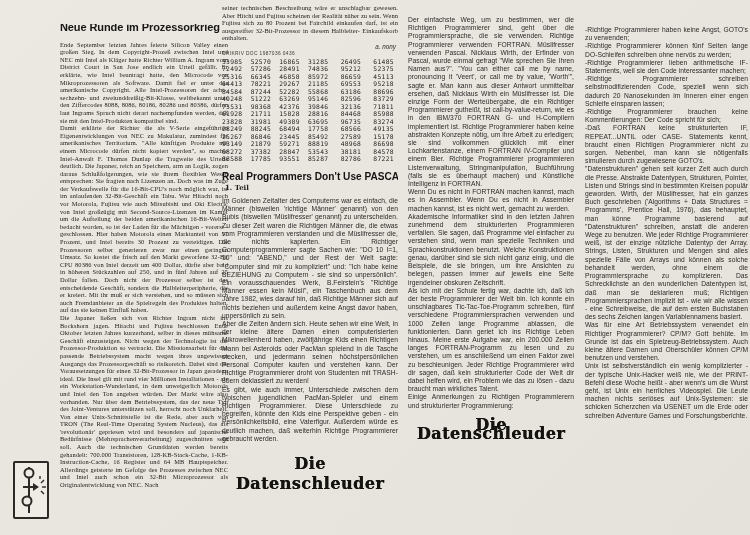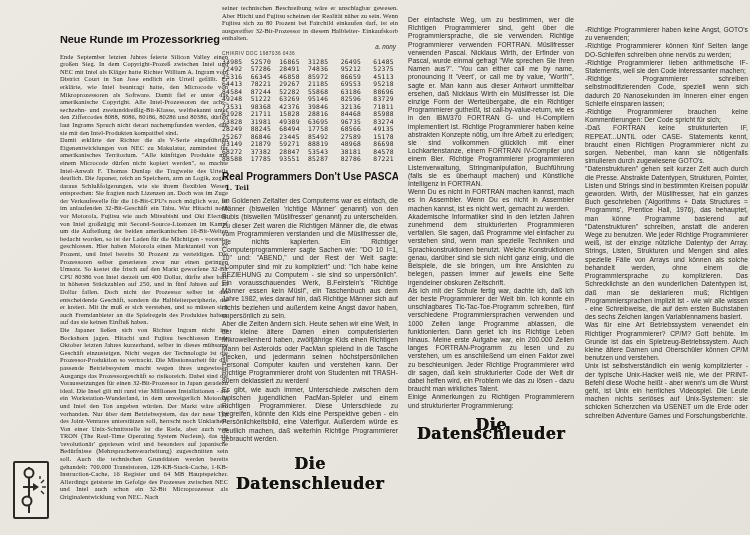--- a/index.html
+++ b/index.html
@@ -51,21 +51,21 @@
     border:2px solid #2c2a26; border-radius:2px; background:#efece5;
     box-sizing:border-box;
   }
   .stamp svg { display:block; width:100%; height:100%; }
 </style>
 </head>
 <body>
 
 <div class="page">
 
-  <div class="col serif-body" style="left:60px; top:36px; width:168px; height:486px;">
+  <div class="col serif-body" style="left:60px; top:24px; width:168px; height:486px;">
     <h1 class="title-1">Neue Runde im Prozessorkrieg</h1>
     <p>Ende September letzten Jahres feierte Silicon Valley einen großen Sieg. In dem Copyright-Prozeß zwischen Intel und NEC mit Intel als Kläger hatte Richter William A. Ingram vom District Court in San Jose endlich ein Urteil gefällt. Er erklärte, wie Intel beantragt hatte, den Microcode von Mikroprozessoren als Software. Damit fiel er unter das amerikanische Copyright. Alle Intel-Prozessoren der acht-, sechzehn- und zweiunddreißig-Bit-Klasse, weltbekannt unter den Ziffercodes 8088, 8086, 80186, 80286 und 80386, dürfen laut Ingrams Spruch nicht derart nachempfunden werden, daß sie mit den Intel-Produkten kompatibel sind.</p>
     <p>Damit erklärte der Richter die als V-Serie eingeführten Eigenentwicklungen von NEC zu Makulatur, zumindest für amerikanisches Territorium. "Alle künftigen Produkte mit einem Microcode dürfen nicht kopiert werden", so machte Intel-Anwalt F. Thomas Dunlap die Tragweite des Urteils deutlich. Die Japaner, reich an Speichern, arm an Logik, zogen daraus Schlußfolgerungen, wie sie ihrem flexiblen Wesen entsprechen: Sie fragten nach Lizenzen an. Doch was im Zuge der Verkaufswelle für die 16-Bit-CPU's noch möglich war, ist im anlaufenden 32-Bit-Geschäft ein Tabu. War Hitachi noch vor Motorola, Fujitsu wie auch Mitsubishi und Oki Electric von Intel großzügig mit Second-Source-Lizenzen im Kampf um die Aufteilung der beiden amerikanischen 16-Bit-Welten bedacht worden, so ist der Laden für die Mächtigen - vorerst - geschlossen. Hier haben Motorola einen Marktanteil von 57 Prozent, und Intel bereits 30 Prozent zu verteidigen. Die Prozessoren selber generieren zwar nur einen geringen Umsatz. So kostet die frisch auf den Markt geworfene 32-Bit CPU 80386 von Intel derzeit um 400 Dollar, dürfte aber bald in höheren Stückzahlen auf 250, und in fünf Jahren auf 25 Dollar fallen. Doch nicht der Prozessor selber ist das entscheidende Geschäft, sondern die Halbleiterperipherie, die er kreiert. Mit ihr muß er sich verstehen, und so müssen sich auch Fremdanbieter an die Spielregeln des Produktes halten, auf das sie keinen Einfluß haben.</p>
     <p class="gap-sm">Die Japaner ließen sich von Richter Ingram nicht ins Bockshorn jagen. Hitachi und Fujitsu beschlossen Ende Oktober letzten Jahres kurzerhand, selber in dieses mühsame Geschäft einzusteigen. Nicht wegen der Technologie ist die Prozessor-Produktion so vertrackt. Die Missionsarbeit für das passende Betriebssystem macht wegen ihres ungewissen Ausgangs das Prozessorgeschäft so risikoreich. Dabei sind die Voraussetzungen für einen 32-Bit-Prozessor in Japan geradezu ideal. Die Insel gilt mit rund vier Millionen Installationen - als ein Workstation-Wunderland, in dem unweigerlich Motorola und Intel den Ton angeben würden. Der Markt wäre also vorhanden. Nur über dem Betriebssystem, das der neue Typ des Joint-Ventures unterstützen soll, herrscht noch Unklarheit. Von einer Unix-Schnittstelle ist die Rede, aber auch von TRON (The Real-Time Operating System Nucleus), das als 'revolutionär' gepriesen wird und besonders auf japanische Bedürfnisse (Mehrsprachenverarbeitung) zugeschnitten sein soll. Auch die technischen Grunddaten werden bereits gehandelt: 700.000 Transistoren, 128-KB-Stack-Cache, 1-KB- Instruction-Cache, 16 Register und 64 MB Hauptspeicher. Allerdings geisterte im Gefolge des Prozesses zwischen NEC und Intel auch schon ein 32-Bit Microprozessor als Originalentwicklung von NEC. Nach</p>
   </div>
 
   <div class="stamp">
     <svg viewBox="0 0 32 54">
       <g fill="none" stroke="#2c2a26" stroke-width="2">
         <path d="M14 4 L14 50"></path>

